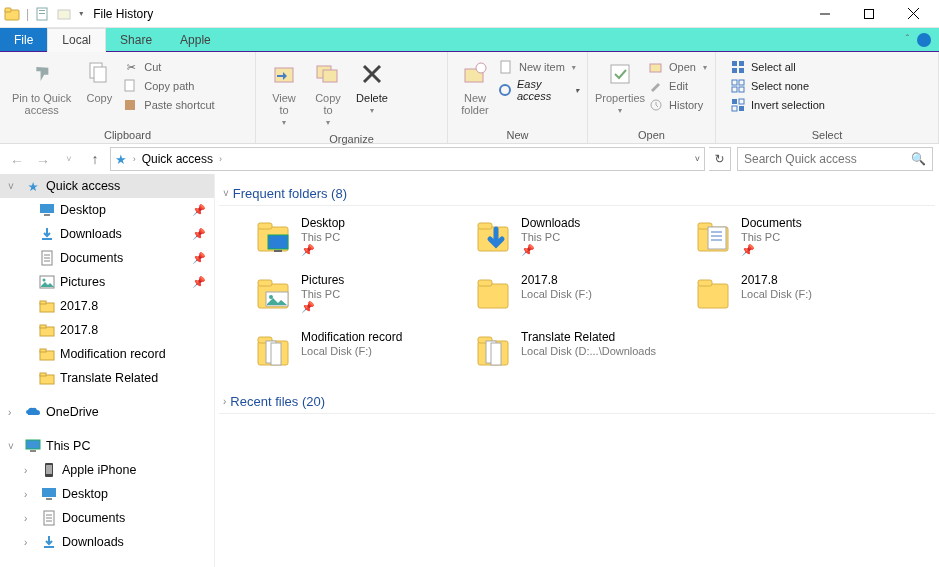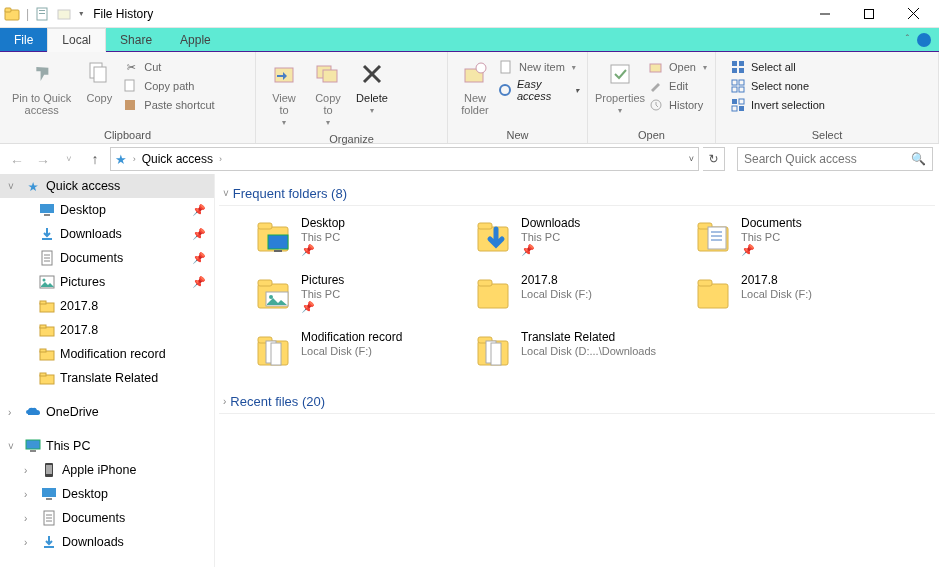--- a/index.html
+++ b/index.html
@@ -31,21 +31,21 @@
 .small-btn .si{ width:16px; height:16px; display:flex; align-items:center; justify-content:center;}
 
 .addrbar { height: 30px; display:flex; align-items:center; padding:3px 6px; gap:4px; }
 .navbtn { width:22px; height:22px; display:flex; align-items:center; justify-content:center; color:#aaa; cursor:pointer; font-size:14px;}
 .navbtn.enabled{ color:#555;}
 .breadcrumb-box { flex:1; height:24px; border:1px solid #ccc; display:flex; align-items:center; padding:0 4px; font-size:12px; gap:3px;}
 .breadcrumb-star{ color:#3d95d6; font-size:13px;}
 .bc-chevron{ color:#888; font-size:9px; margin:0 3px;}
 .bc-refresh{ margin-left:auto; color:#555; font-size:12px;}
 .refreshbox{ width:22px; height:24px; border:1px solid #ccc; border-left:none; display:flex; align-items:center; justify-content:center; font-size:12px; color:#555; cursor:pointer;}
-.searchbox { width:196px; height:24px; border:1px solid #ccc; display:flex; align-items:center; padding:0 6px; color:#888; margin-left:8px;}
+.searchbox { width:196px; height:24px; border:1px solid #ccc; display:flex; align-items:center; padding:0 6px; color:#888; margin-left:2px;}
 .searchbox input{ border:none; outline:none; flex:1; font-size:12px; color:#333;}
 .searchbox .mag{ color:#666;}
 
 .content { display:flex; height:calc(567px - 28px - 24px - 92px - 30px); }
 .sidebar { width:215px; border-right:1px solid #eee; overflow-y:auto; position:relative;}
 .tree-item { display:flex; align-items:center; height:24px; padding-left:8px; gap:4px; font-size:12.5px; cursor:pointer;}
 .tree-item .chev{ width:12px; color:#888; font-size:10px;}
 .tree-item .ticon{ width:18px; display:flex; align-items:center; justify-content:center;}
 .tree-item .pin{ margin-left:auto; margin-right:8px; color:#888; font-size:11px;}
 .tree-item.selected{ background:#e5e5e5;}

